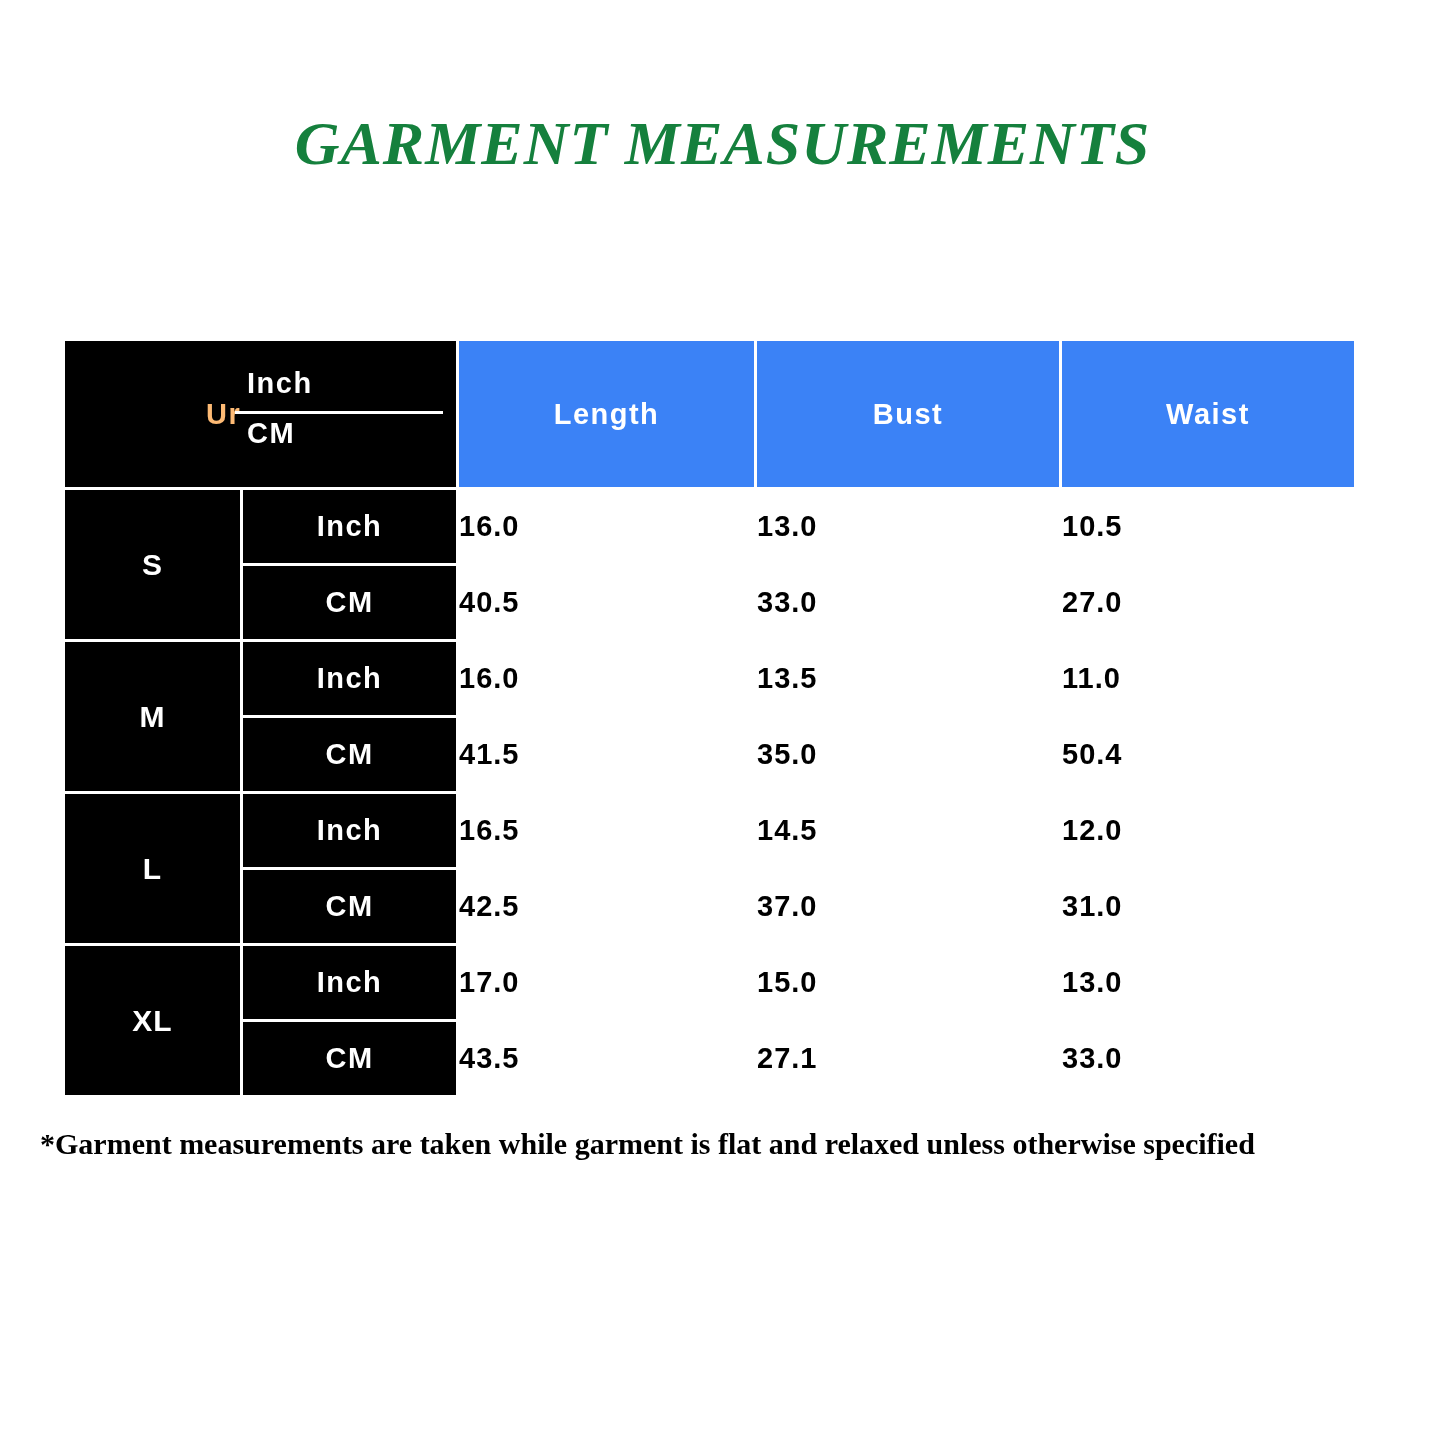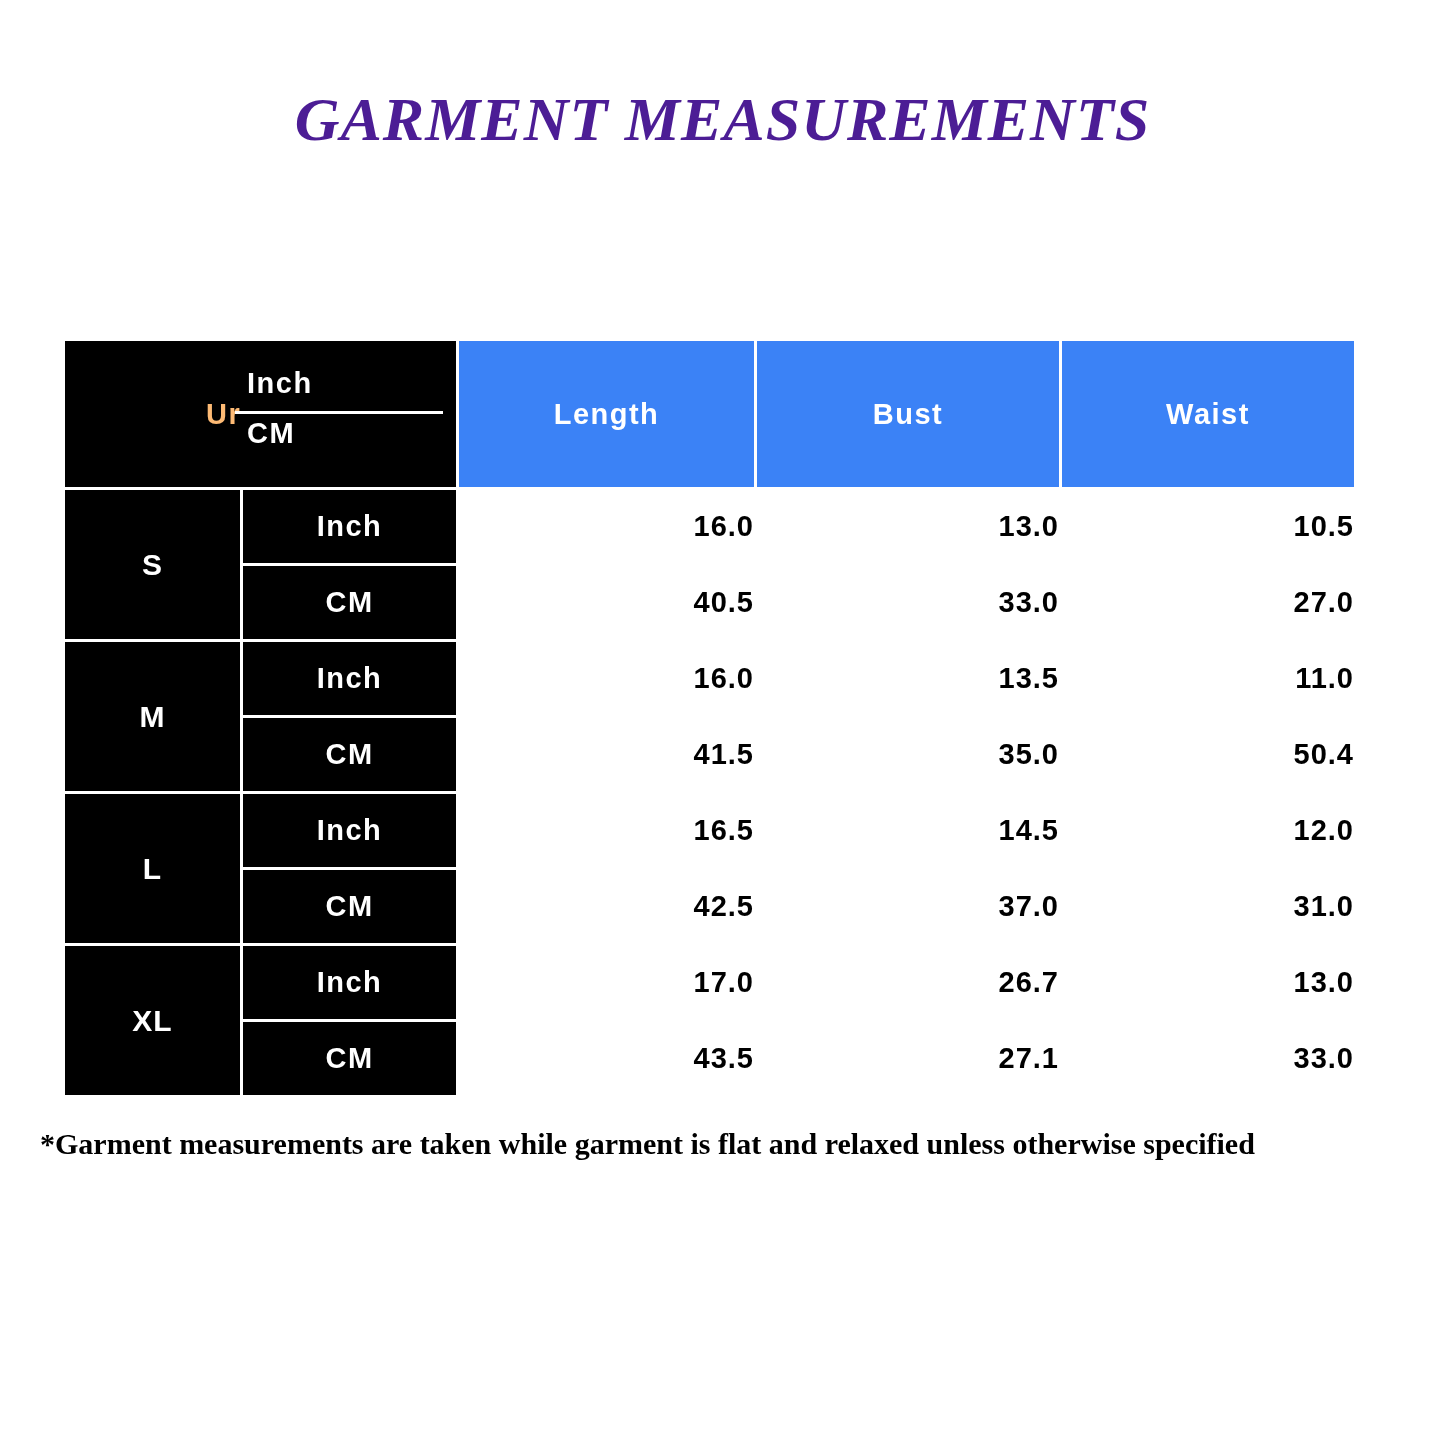--- a/index.html
+++ b/index.html
@@ -23,23 +23,23 @@
     position: relative;
   }
   .title {
     text-align: center;
     font-family: "Liberation Serif", serif;
     font-weight: bold;
     font-style: italic;
     font-size: 62px;
     letter-spacing: 1px;
     margin: 0;
-    padding-top: 88px;
+    padding-top: 112px;
     line-height: 1.0;
-    color: #4c1d95;
+    color: #15803d;
   }
   .table-wrap {
     position: absolute;
     left: 62px;
     top: 338px;
     width: 1292px;
   }
   table.size-table {
     border-collapse: collapse;
     width: 1292px;
@@ -125,21 +125,21 @@
     font-size: 29px;
     text-align: center;
     letter-spacing: 1.5px;
     height: 73px;
   }
   .val-cell {
     background: #ffffff;
     color: #000000;
     font-weight: bold;
     font-size: 29px;
-    text-align: right;
+    text-align: left;
     letter-spacing: 1px;
     height: 73px;
     border-top: 3px solid #000000;
     border-bottom: 3px solid #000000;
     border-left: 3px solid #000000;
     border-right: 3px solid #000000;
   }
   .footnote {
     position: absolute;
     left: 40px;
@@ -226,21 +226,21 @@
           <td class="unit-row-cell">CM</td>
           <td class="val-cell">42.5</td>
           <td class="val-cell">37.0</td>
           <td class="val-cell">31.0</td>
         </tr>
 
         <tr>
           <td class="size-cell" rowspan="2">XL</td>
           <td class="unit-row-cell">Inch</td>
           <td class="val-cell">17.0</td>
-          <td class="val-cell">26.7</td>
+          <td class="val-cell">15.0</td>
           <td class="val-cell">13.0</td>
         </tr>
         <tr>
           <td class="unit-row-cell">CM</td>
           <td class="val-cell">43.5</td>
           <td class="val-cell">27.1</td>
           <td class="val-cell">33.0</td>
         </tr>
       </tbody>
     </table>

